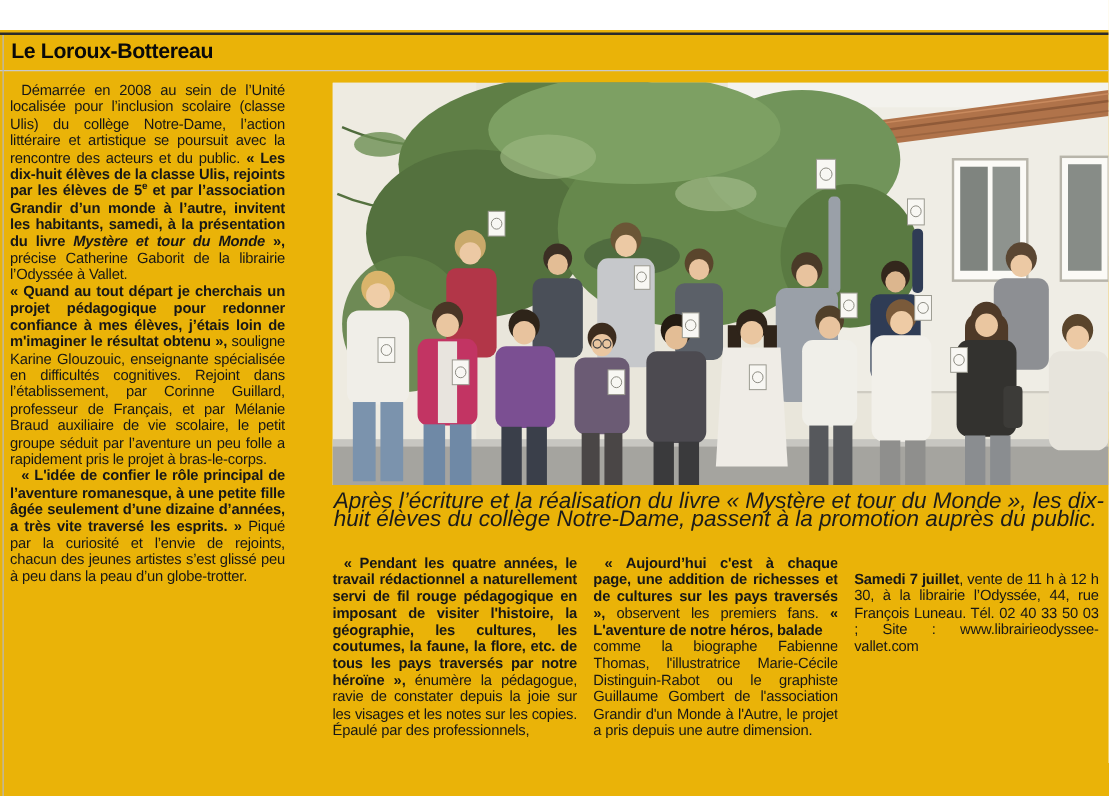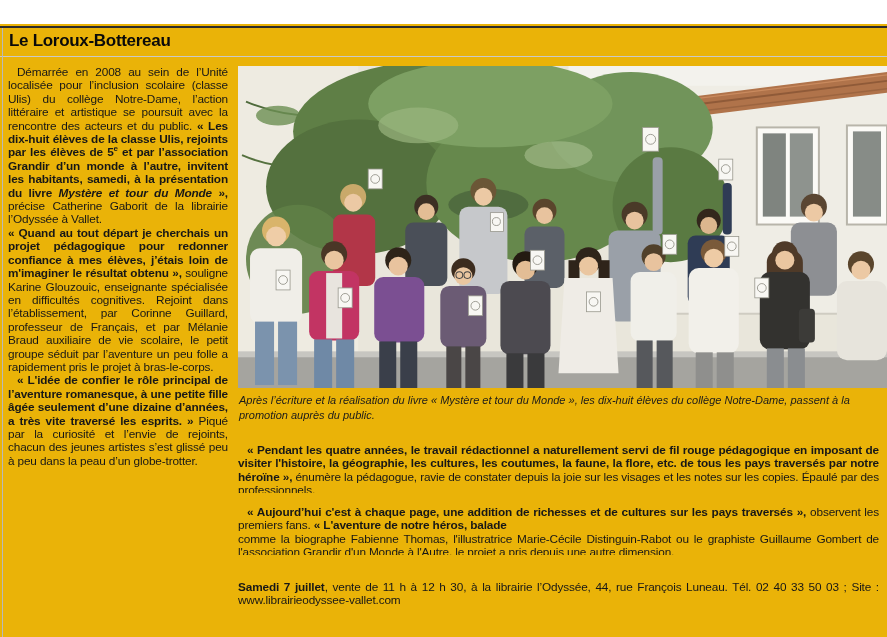--- a/index.html
+++ b/index.html
@@ -14,42 +14,42 @@
   .bottom-rule{position:absolute;bottom:3px;left:0;right:0;height:2px;background:#1c1c1c;}
   .scan-edge{position:absolute;top:4px;bottom:6px;left:2px;width:1px;background:#b9b9b9;}
   .kicker{
     margin:7px 0 0 9px;font-size:17px;font-weight:bold;letter-spacing:-0.3px;color:#0a0a0a;
   }
   .kicker-rule{margin-top:5px;height:1px;background:#c9c9c9;}
   .headline{
     margin:3px 0 0 8px;font-size:28.5px;font-weight:bold;letter-spacing:-1.2px;
     line-height:33px;color:#050505;white-space:nowrap;
   }
-  .main{display:flex;padding:9px 0 0 8px;}
+  .main{display:flex;padding:9px 0 0 8px;gap:28px;}
   .colbase{
     font-size:11.8px;line-height:13.4px;letter-spacing:-0.15px;
     text-align:justify;hyphens:auto;-webkit-hyphens:auto;color:#171717;
   }
   .left-col{width:220px;flex:none;height:548px;overflow:hidden;}
   .para{margin:0;text-indent:9px;}
   .para.cont{text-indent:0;}
   .b{font-weight:bold;}
   .i{font-style:italic;}
   .subhead{
     font-size:14px;line-height:15.5px;font-weight:bold;color:#0c0c0c;
     margin:6px 0 4px 25px;max-width:172px;text-align:left;
   }
   .right-col{flex:1;margin-left:10px;display:flex;flex-direction:column;min-width:0;}
   .photo{height:322px;line-height:0;}
   .photo svg{display:block;width:100%;height:322px;}
   .caption{
-    margin:5px 2px 0 1px;font-style:italic;font-size:11px;line-height:14.5px;
+    margin:5px 2px 0 1px;font-style:italic;font-size:18px;line-height:14.5px;
     color:#1b1b1b;text-indent:0;
   }
-  .bottom-cols{display:flex;gap:13px;margin-top:22px;padding-right:8px;flex-direction:column;}
+  .bottom-cols{display:flex;gap:13px;margin-top:22px;padding-right:8px;}
   .bottom-cols .bcol{flex:1;height:166px;overflow:hidden;}
   .gap-top{margin-top:13px;}
   sup{font-size:8px;line-height:0;}
 </style>
 </head>
 <body>
 
 <div class="page">
   <div class="top-rule"></div>
   <div class="scan-edge"></div>

